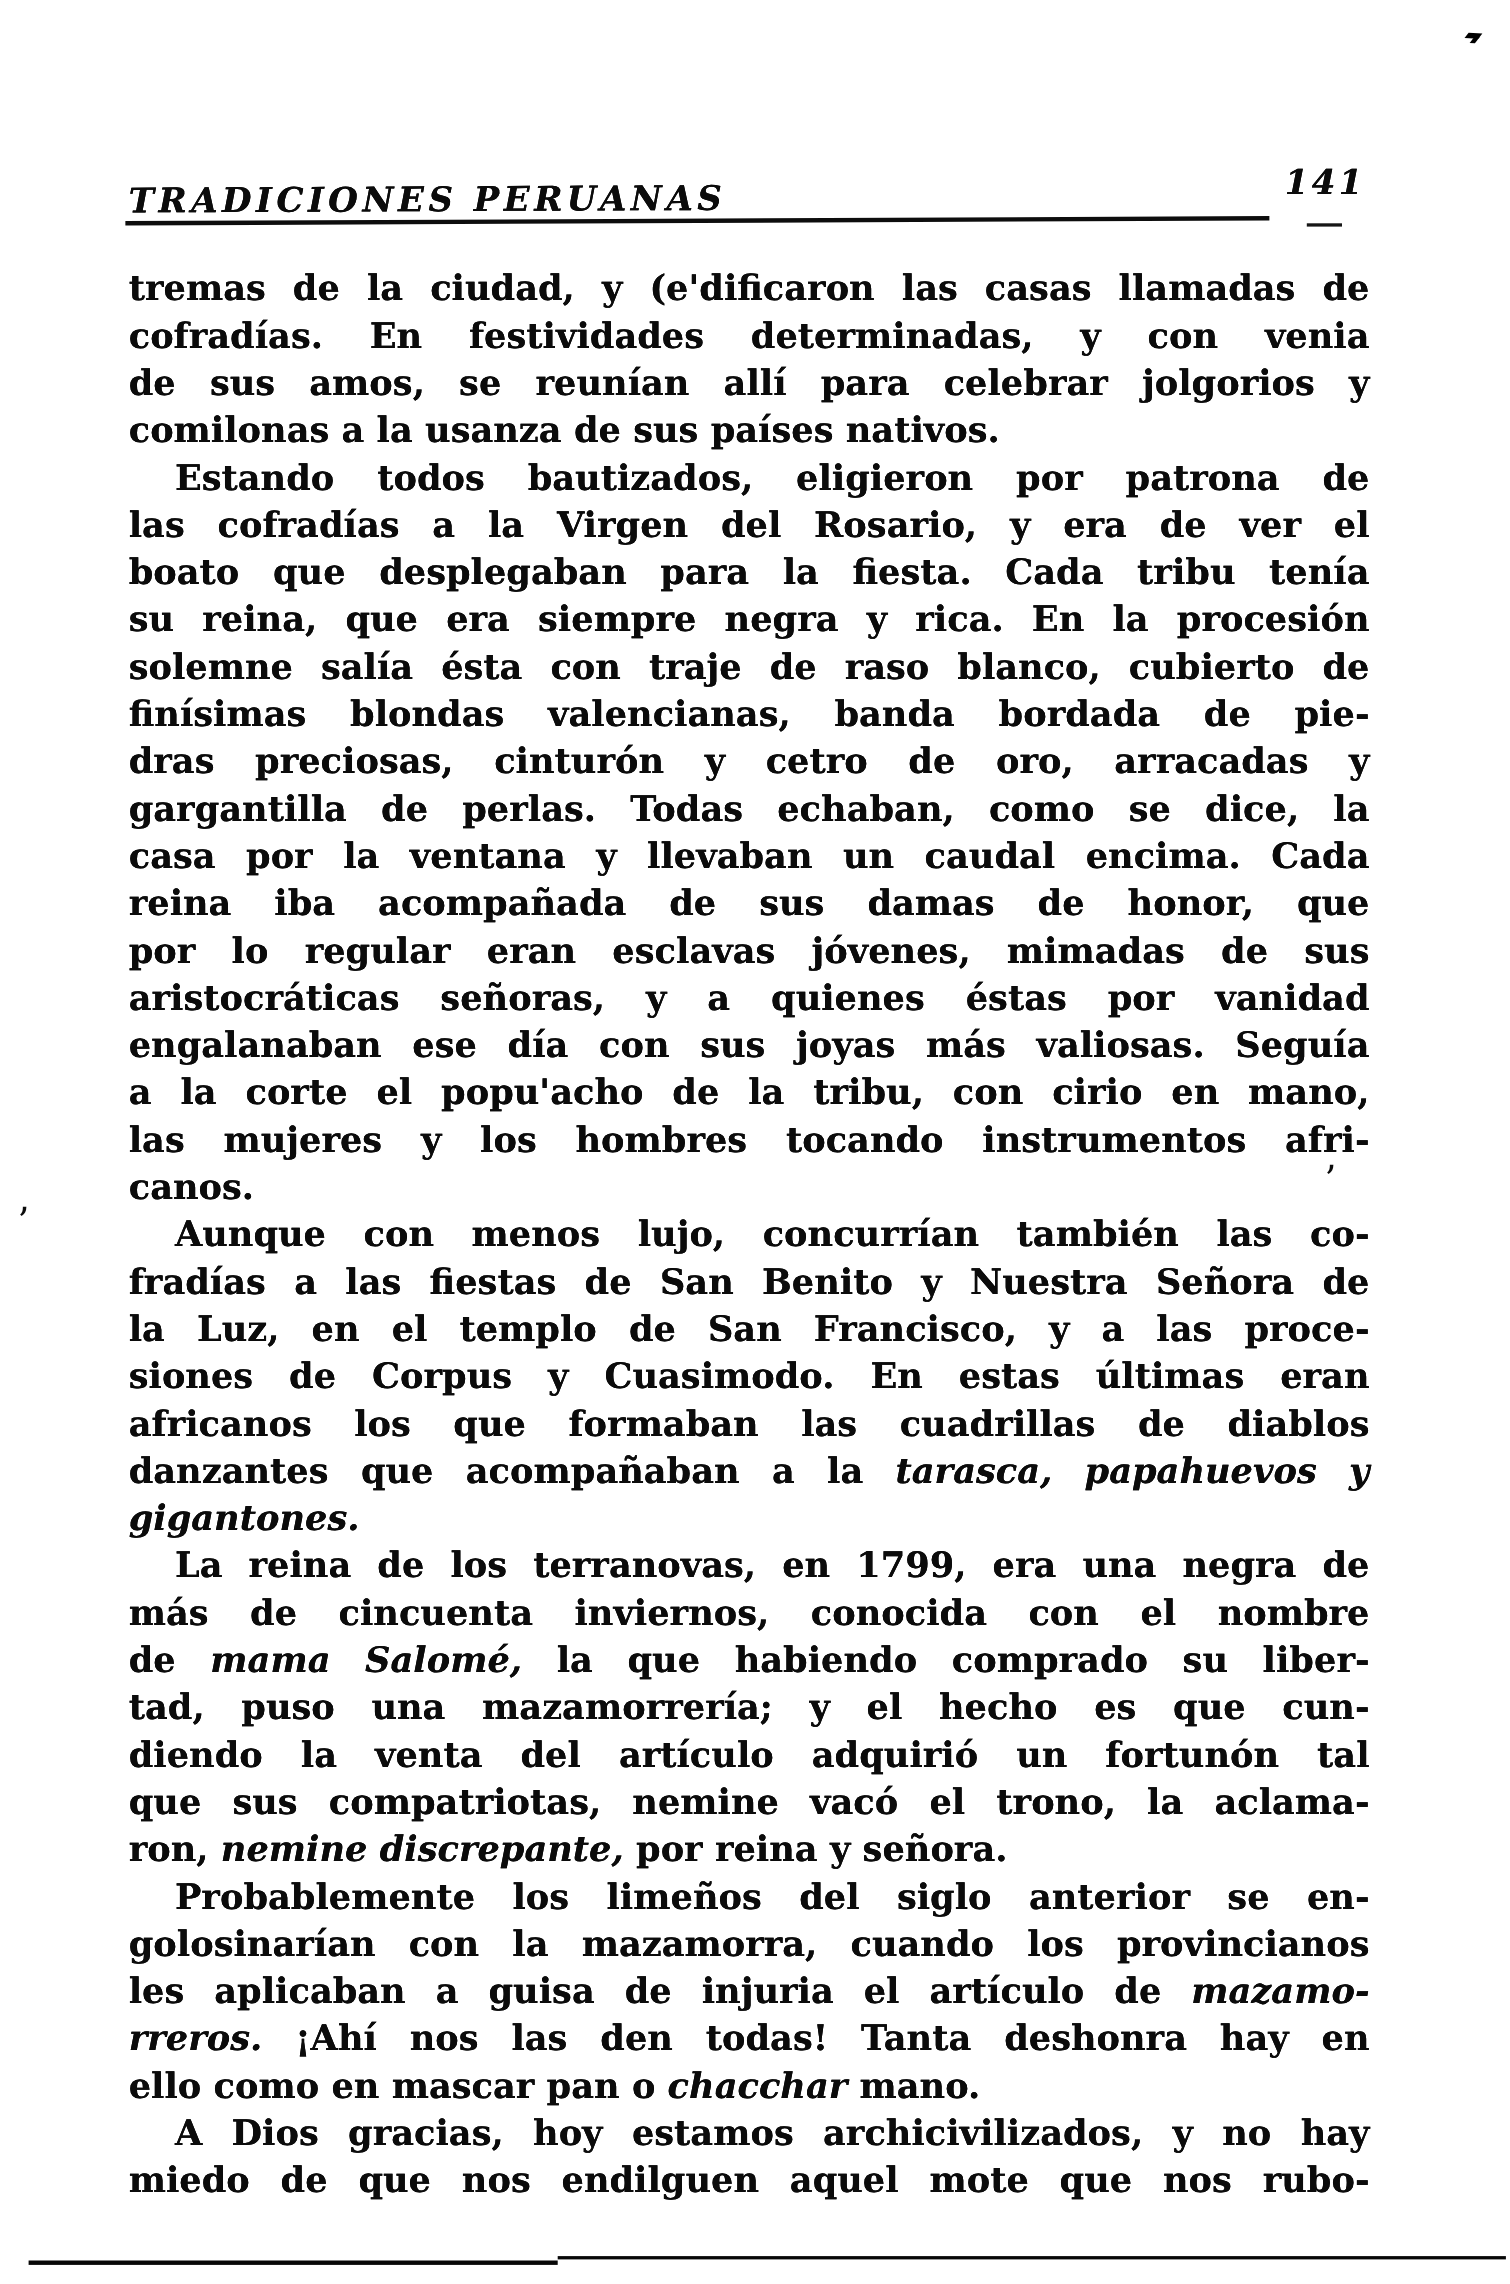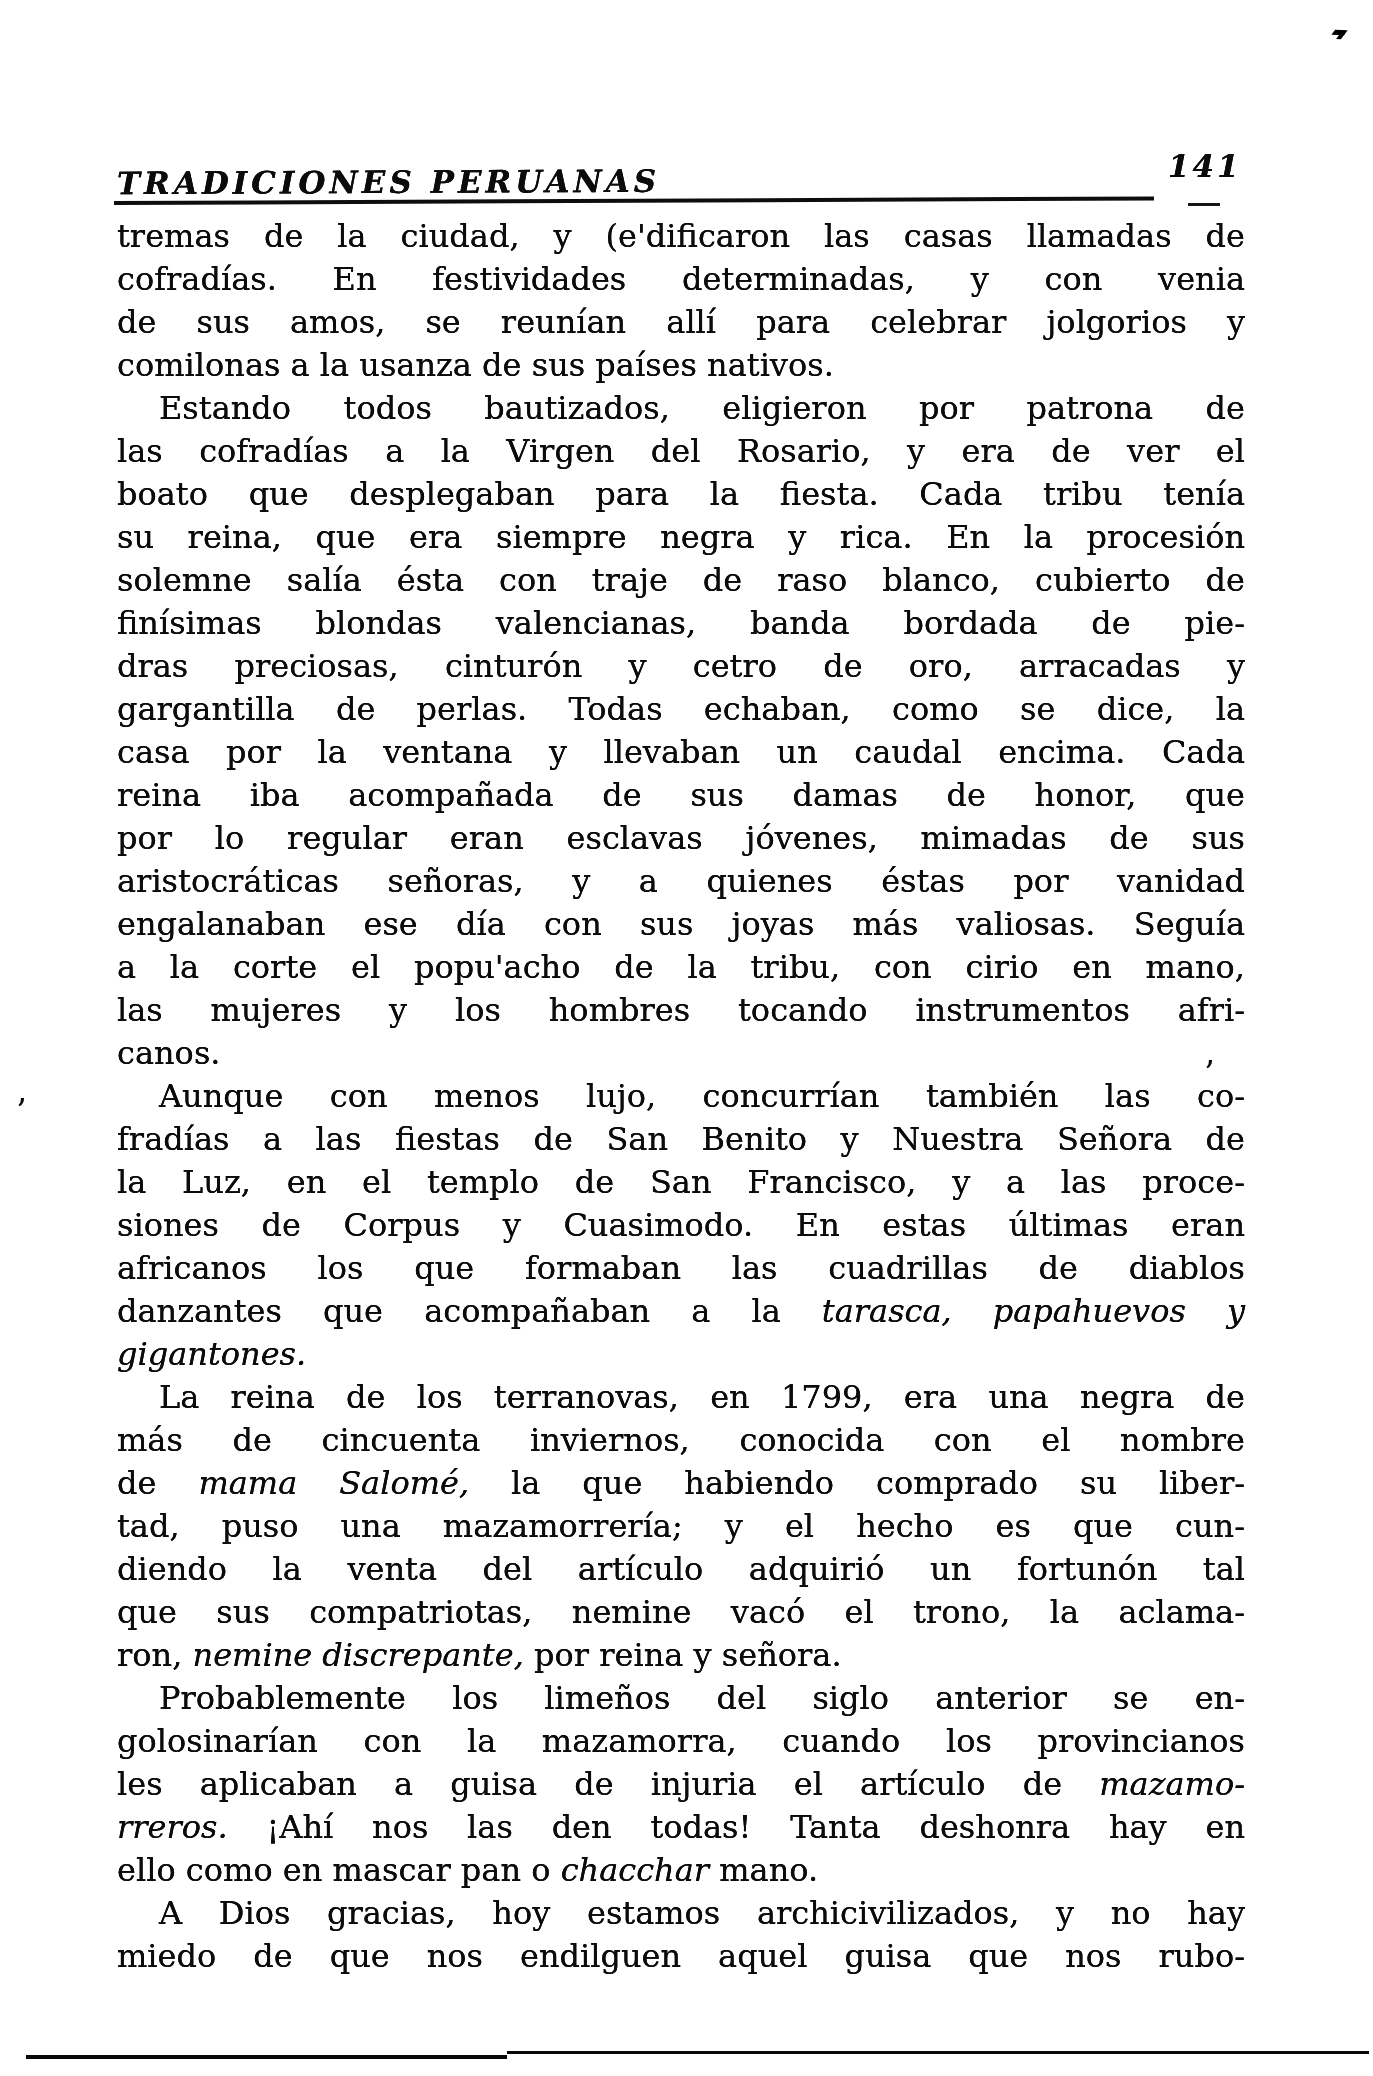--- a/index.html
+++ b/index.html
@@ -54,22 +54,23 @@
     left: 1188px;
     top: 203px;
     width: 32px;
     height: 3px;
     background: #161616;
   }
   
   .body-text {
     position: absolute;
     left: 117px;
-    top: 215px;
+    top: 241px;
     width: 1128px;
+    font-weight: bold;
   }
   .para { margin: 0; padding: 0; }
   .line {
     height: 43px;
     line-height: 43px;
     font-size: 32px;
     white-space: nowrap;
     text-shadow: 0 0 0.5px #000;
   }
   .line.just {
@@ -193,20 +194,20 @@
       </div>
       <div class="para">
         <div class="line just first-indent"><span>Probablemente los limeños del siglo anterior se en-</span></div>
         <div class="line just"><span>golosinarían con la mazamorra, cuando los provincianos</span></div>
         <div class="line just"><span>les aplicaban a guisa de injuria el artículo de </span><em>mazamo-</em></div>
         <div class="line just"><em>rreros.</em><span> ¡Ahí nos las den todas! Tanta deshonra hay en</span></div>
         <div class="line"><span>ello como en mascar pan o </span><em>chacchar</em><span> mano.</span></div>
       </div>
       <div class="para">
         <div class="line just first-indent"><span>A Dios gracias, hoy estamos archicivilizados, y no hay</span></div>
-        <div class="line just"><span>miedo de que nos endilguen aquel guisa que nos rubo-</span></div>
+        <div class="line just"><span>miedo de que nos endilguen aquel mote que nos rubo-</span></div>
       </div>
     </div>
 
   <div class="bottom-rule-left"></div>
   <div class="bottom-rule-right"></div>
 
 </div>
 
 </body></html>

